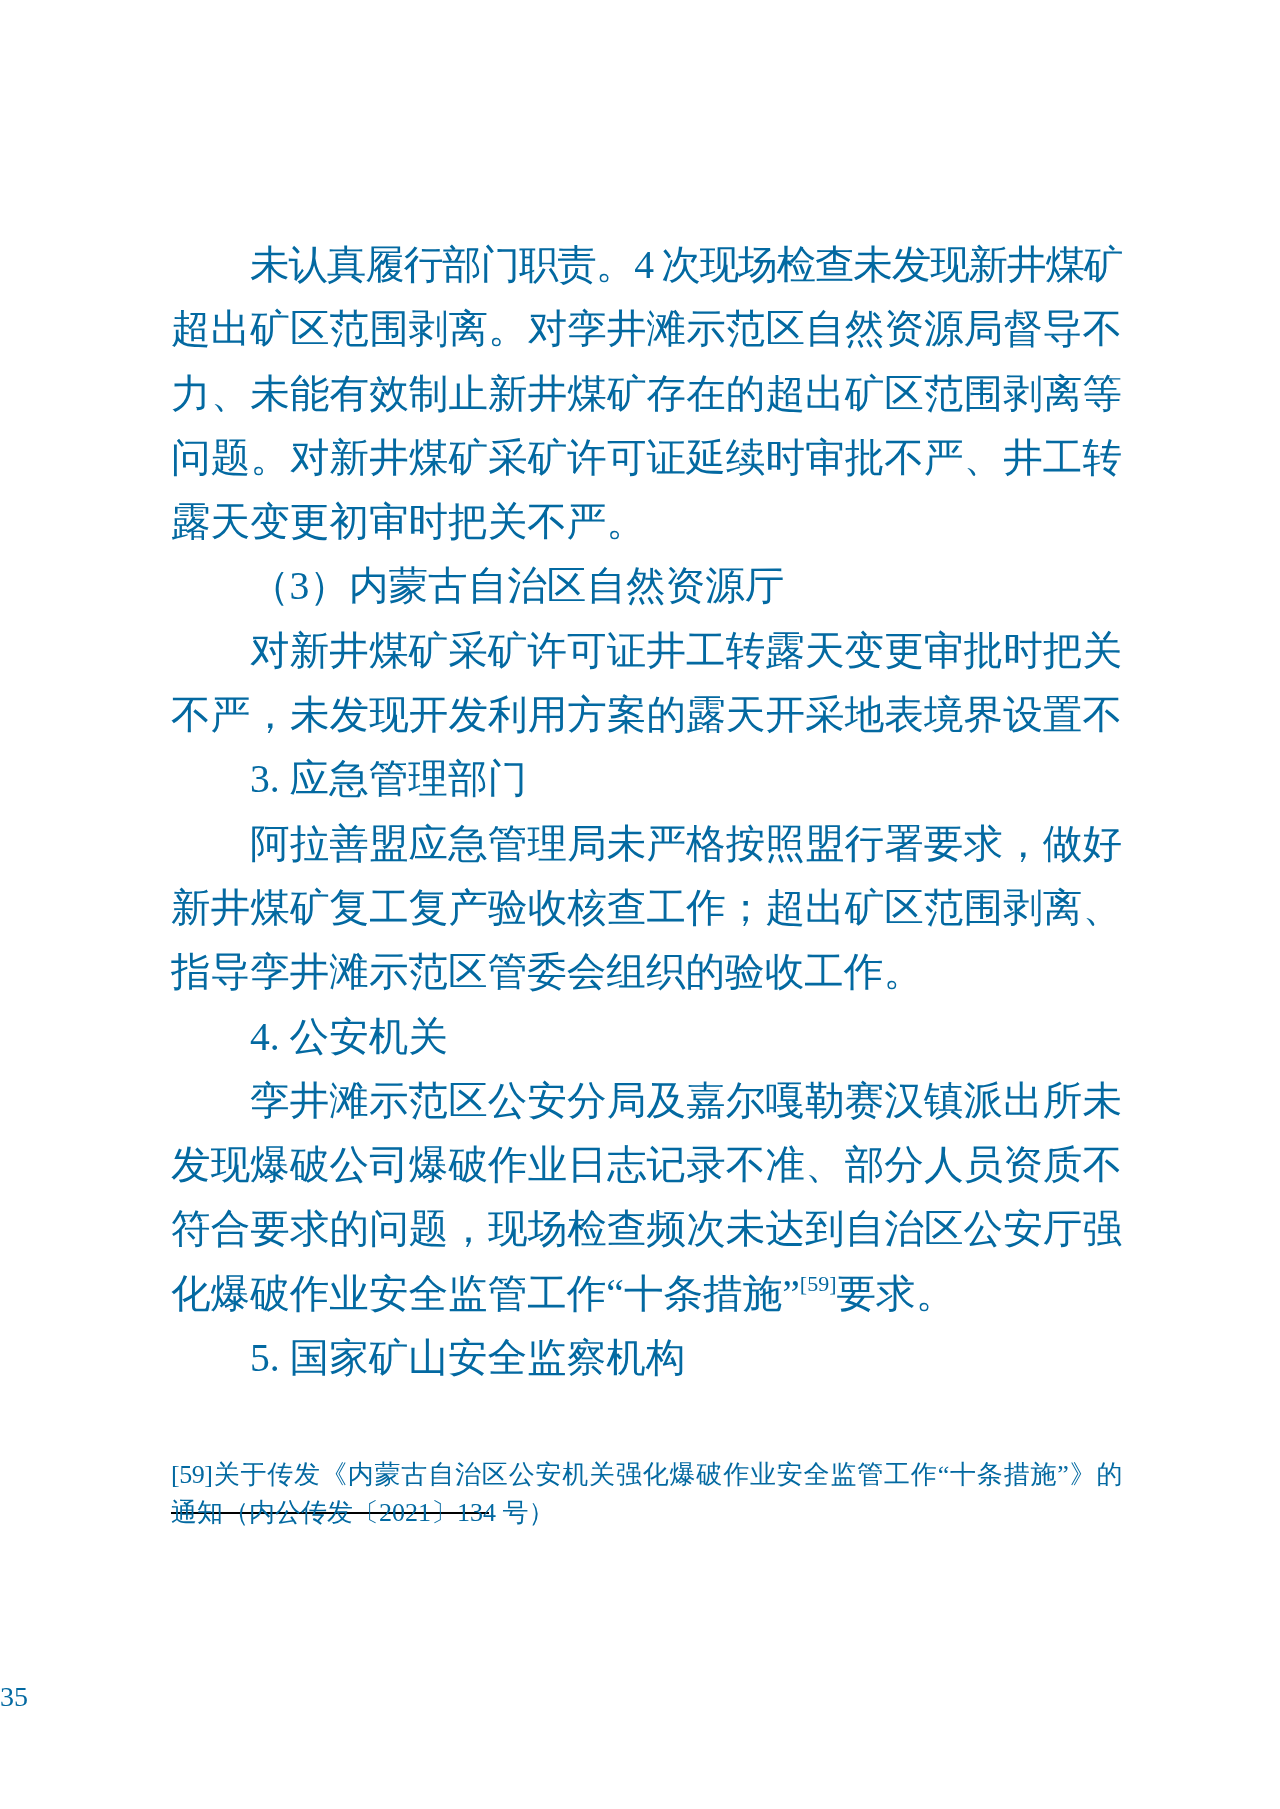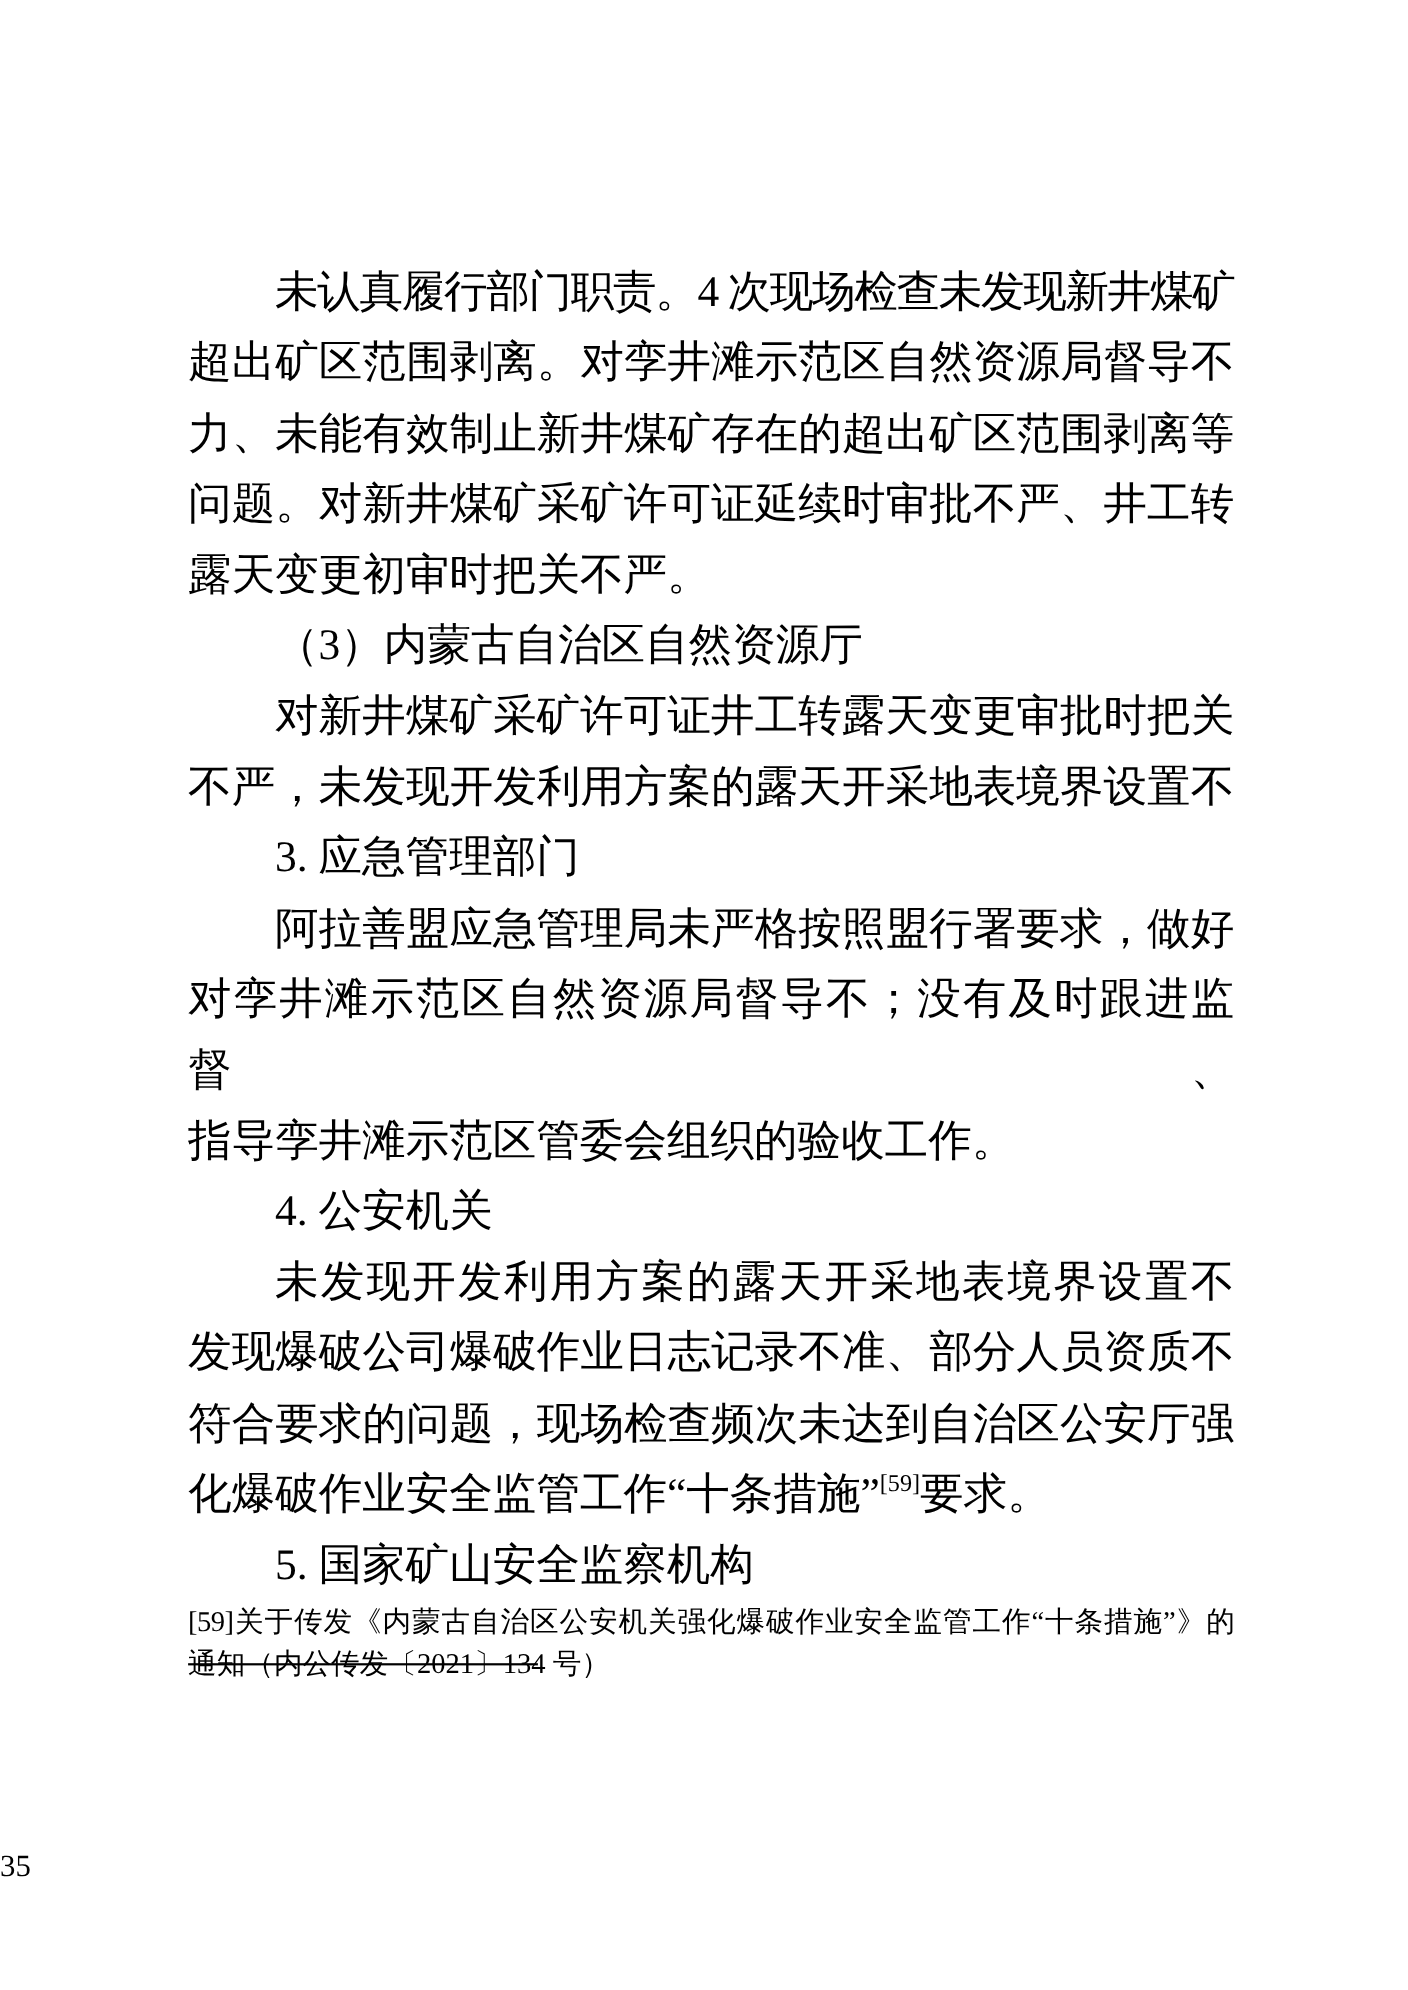--- a/index.html
+++ b/index.html
@@ -1,21 +1,21 @@
 <!DOCTYPE html>
 <html><head>
 <meta charset="utf-8">
 <style>
   html, body { margin: 0; padding: 0; background: #ffffff; }
   .page {
     position: relative;
     width: 1280px;
     height: 1713px;
     background: #ffffff;
-    color: #000000;
+    color: #0369a1;
     font-family: "Liberation Serif", "DejaVu Serif", serif;
     overflow: hidden;
   }
   .body-text {
     position: absolute;
     top: 233px;
     left: 171px;
     width: 951px;
     font-size: 39.6px;
     line-height: 64.3px;
@@ -74,24 +74,24 @@
     <div class="line indent fill tight">未认真履行部门职责。4 次现场检查未发现新井煤矿</div>
     <div class="line fill">超出矿区范围剥离。对孪井滩示范区自然资源局督导不</div>
     <div class="line fill">力、未能有效制止新井煤矿存在的超出矿区范围剥离等</div>
     <div class="line fill">问题。对新井煤矿采矿许可证延续时审批不严、井工转</div>
     <div class="line">露天变更初审时把关不严。</div>
     <div class="line indent">（3）内蒙古自治区自然资源厅</div>
     <div class="line indent fill">对新井煤矿采矿许可证井工转露天变更审批时把关</div>
     <div class="line fill">不严，未发现开发利用方案的露天开采地表境界设置不</div>
     <div class="line indent">3. 应急管理部门</div>
     <div class="line indent fill">阿拉善盟应急管理局未严格按照盟行署要求，做好</div>
-    <div class="line fill">对孪井滩示范区自然资源局督导不；没有及时跟进监督、</div>
+    <div class="line fill">新井煤矿复工复产验收核查工作；超出矿区范围剥离、</div>
     <div class="line">指导孪井滩示范区管委会组织的验收工作。</div>
     <div class="line indent">4. 公安机关</div>
-    <div class="line indent fill">未发现开发利用方案的露天开采地表境界设置不</div>
+    <div class="line indent fill">孪井滩示范区公安分局及嘉尔嘎勒赛汉镇派出所未</div>
     <div class="line fill">发现爆破公司爆破作业日志记录不准、部分人员资质不</div>
     <div class="line fill">符合要求的问题，现场检查频次未达到自治区公安厅强</div>
     <div class="line"><span>化爆破作业安全监管工作“十条措施”</span><sup class="fnref">[59]</sup><span>要求。</span></div>
     <div class="line indent">5. 国家矿山安全监察机构</div>
   </div>
 
   <div class="footnote-sep"></div>
 
   <div class="footnote">
     <div class="line fn-line1"><span>[59]</span><span>关于传发《内蒙古自治区公安机关强化爆破作业安全监管工作“十条措施”》的</span></div>

